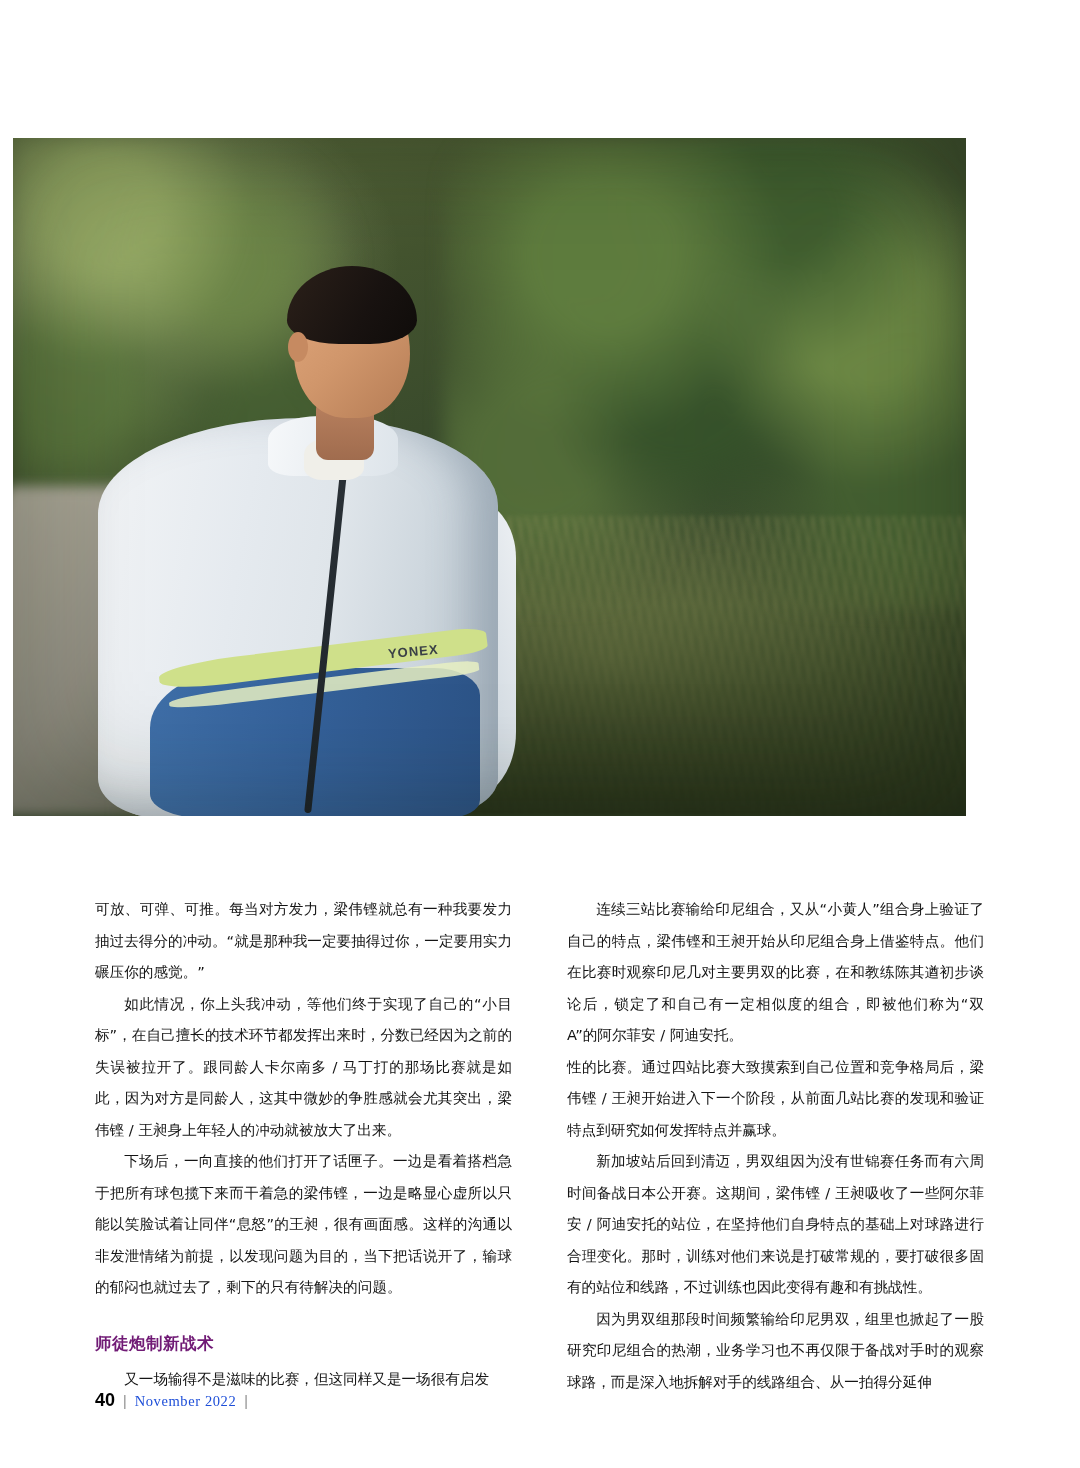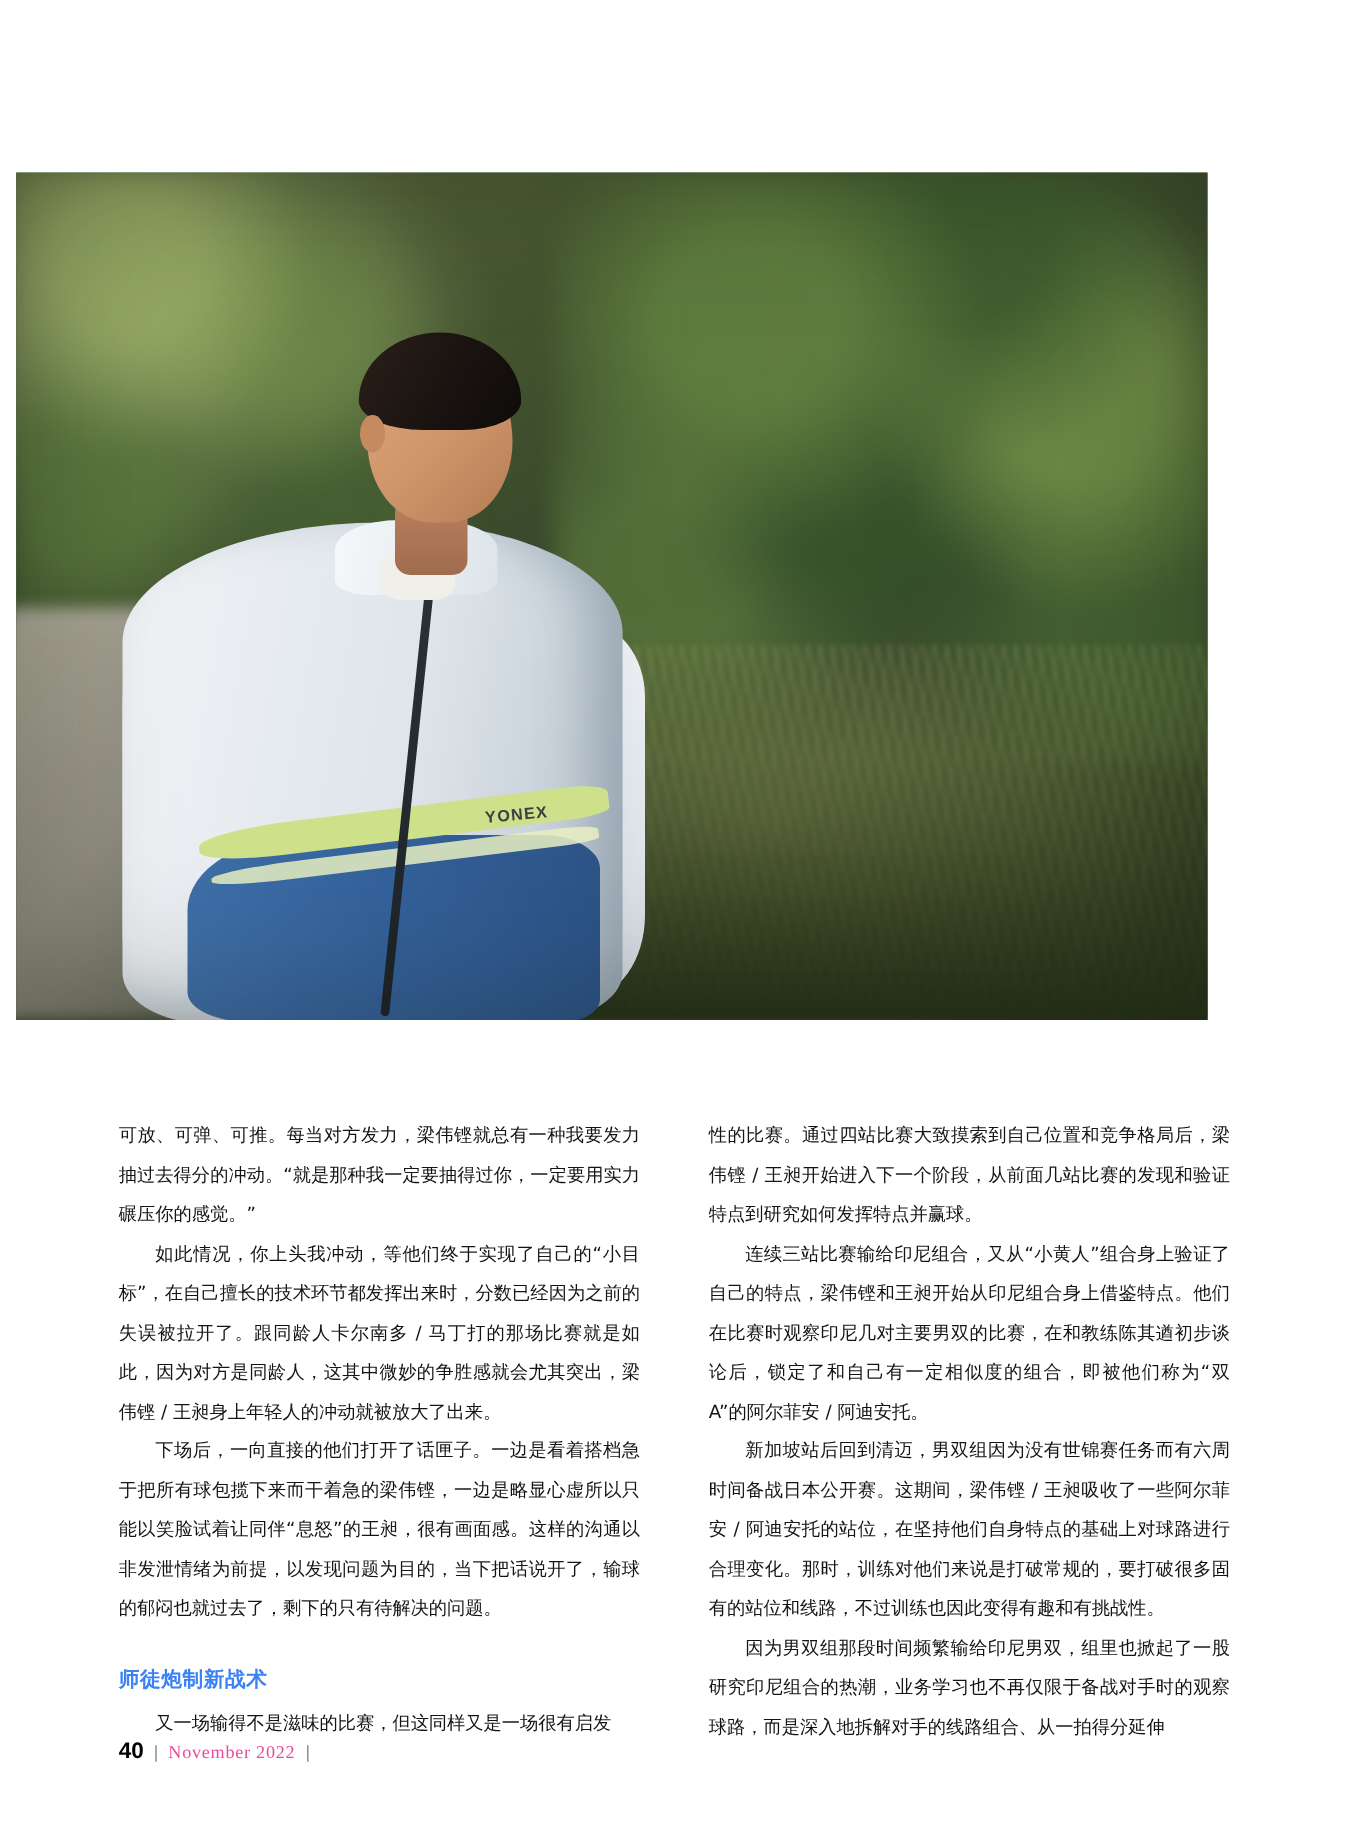--- a/index.html
+++ b/index.html
@@ -236,21 +236,21 @@
   }
   p.indent {
     text-indent: 2em;
   }
   h2.subhead {
     margin: 26px 0 4px 0;
     font-family: "DejaVu Sans", "Liberation Sans", sans-serif;
     font-size: 16.5px;
     font-weight: bold;
     line-height: 30px;
-    color: #3b82f6;
+    color: #701a75;
     letter-spacing: 0.5px;
   }
 
   
   .footer {
     position: absolute;
     left: 95px;
     bottom: 57px;
     display: flex;
     align-items: baseline;
@@ -264,21 +264,21 @@
     color: #000;
   }
   .footer .rule {
     color: #8a8a8a;
     font-size: 14px;
   }
   .footer .issue {
     font-family: "Liberation Serif", serif;
     font-size: 14.5px;
     letter-spacing: 0.6px;
-    color: #ec4899;
+    color: #1d4ed8;
   }
 </style>
 </head>
 <body>
 
 <div class="page">
 
   <div class="photo">
     <div class="sky"></div>
     <div class="foliage1"></div>
@@ -311,22 +311,22 @@
 
     <div class="col">
       <p class="body">可放、可弹、可推。每当对方发力，梁伟铿就总有一种我要发力抽过去得分的冲动。“就是那种我一定要抽得过你，一定要用实力碾压你的感觉。”</p>
       <p class="body indent">如此情况，你上头我冲动，等他们终于实现了自己的“小目标”，在自己擅长的技术环节都发挥出来时，分数已经因为之前的失误被拉开了。跟同龄人卡尔南多 / 马丁打的那场比赛就是如此，因为对方是同龄人，这其中微妙的争胜感就会尤其突出，梁伟铿 / 王昶身上年轻人的冲动就被放大了出来。</p>
       <p class="body indent">下场后，一向直接的他们打开了话匣子。一边是看着搭档急于把所有球包揽下来而干着急的梁伟铿，一边是略显心虚所以只能以笑脸试着让同伴“息怒”的王昶，很有画面感。这样的沟通以非发泄情绪为前提，以发现问题为目的，当下把话说开了，输球的郁闷也就过去了，剩下的只有待解决的问题。</p>
       <h2 class="subhead">师徒炮制新战术</h2>
       <p class="body indent">又一场输得不是滋味的比赛，但这同样又是一场很有启发</p>
     </div>
 
     <div class="col">
+      <p class="body indent">连续三站比赛输给印尼组合，又从“小黄人”组合身上验证了自己的特点，梁伟铿和王昶开始从印尼组合身上借鉴特点。他们在比赛时观察印尼几对主要男双的比赛，在和教练陈其遒初步谈论后，锁定了和自己有一定相似度的组合，即被他们称为“双 A”的阿尔菲安 / 阿迪安托。</p>
       <p class="body">性的比赛。通过四站比赛大致摸索到自己位置和竞争格局后，梁伟铿 / 王昶开始进入下一个阶段，从前面几站比赛的发现和验证特点到研究如何发挥特点并赢球。</p>
-      <p class="body indent">连续三站比赛输给印尼组合，又从“小黄人”组合身上验证了自己的特点，梁伟铿和王昶开始从印尼组合身上借鉴特点。他们在比赛时观察印尼几对主要男双的比赛，在和教练陈其遒初步谈论后，锁定了和自己有一定相似度的组合，即被他们称为“双 A”的阿尔菲安 / 阿迪安托。</p>
       <p class="body indent">新加坡站后回到清迈，男双组因为没有世锦赛任务而有六周时间备战日本公开赛。这期间，梁伟铿 / 王昶吸收了一些阿尔菲安 / 阿迪安托的站位，在坚持他们自身特点的基础上对球路进行合理变化。那时，训练对他们来说是打破常规的，要打破很多固有的站位和线路，不过训练也因此变得有趣和有挑战性。</p>
       <p class="body indent">因为男双组那段时间频繁输给印尼男双，组里也掀起了一股研究印尼组合的热潮，业务学习也不再仅限于备战对手时的观察球路，而是深入地拆解对手的线路组合、从一拍得分延伸</p>
     </div>
 
   </div>
 
   <div class="footer">
     <span class="pagenum">40</span>
     <span class="rule">|</span>
     <span class="issue">November  2022</span>

